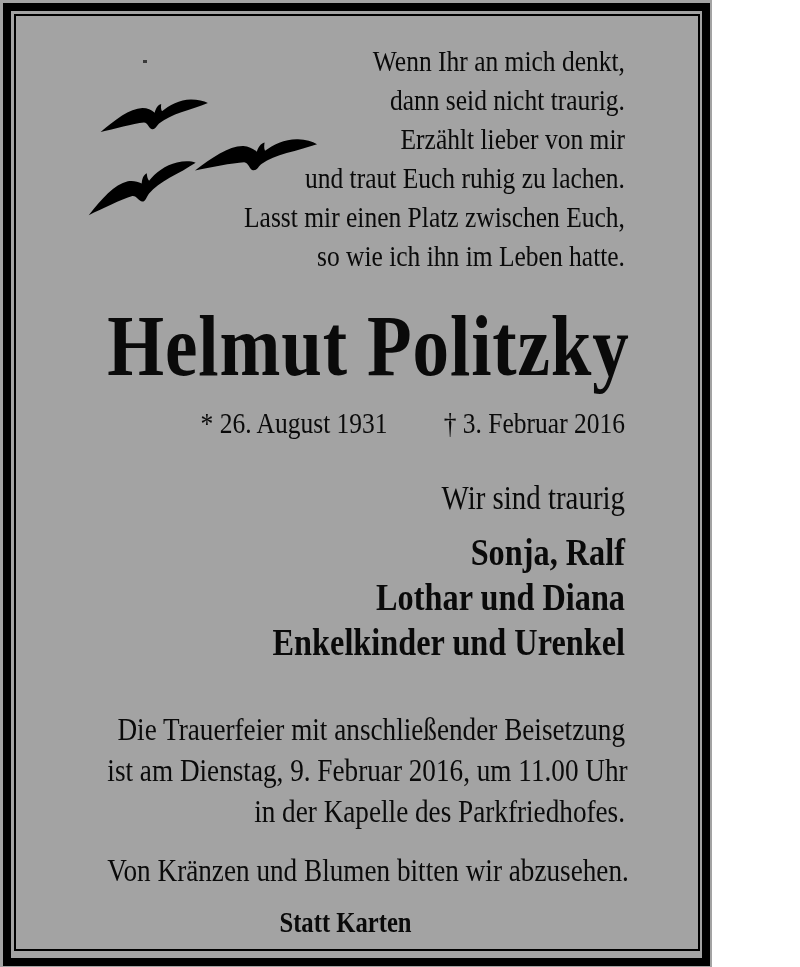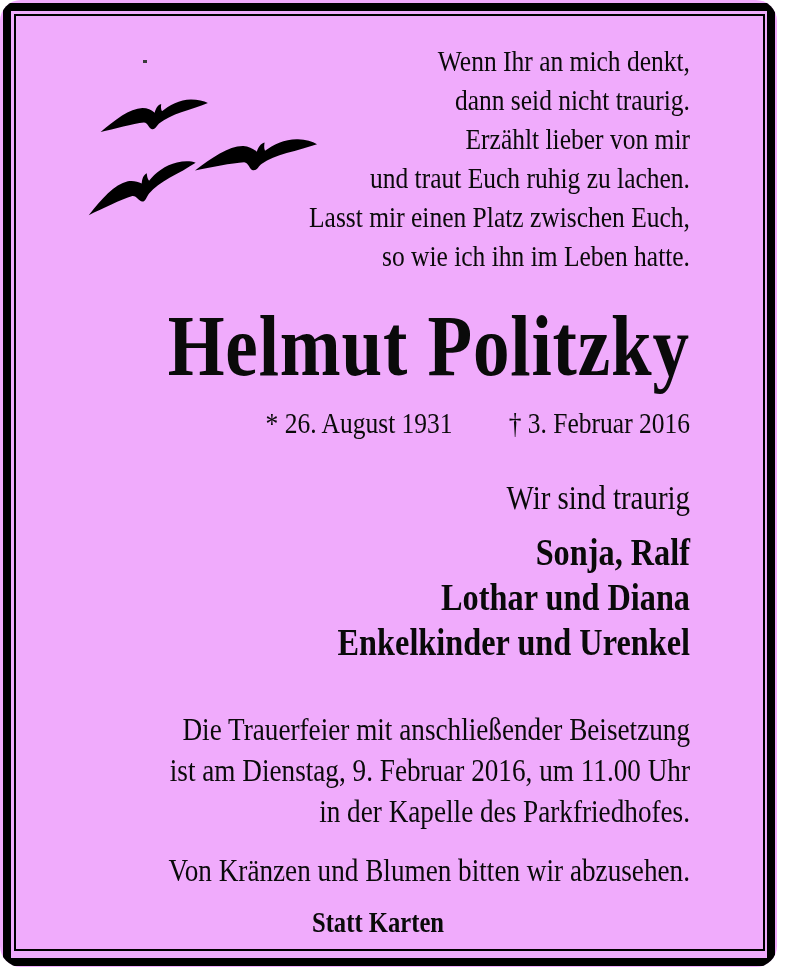--- a/index.html
+++ b/index.html
@@ -1,23 +1,22 @@
 <!DOCTYPE html>
 <html><head>
 <meta charset="utf-8">
 <style>
   html,body{margin:0;padding:0;background:#ffffff;}
   .page{
     position:relative;
-    width:777px;height:967px;
-    background:#f0abfc;
+    width:712px;height:967px;
+    background:#a3a3a3;
     font-family:"Liberation Serif","DejaVu Serif",serif;
     color:#0a0a0a;
     overflow:hidden;
-    border-radius:21px;
   }
   .outer-border{
     position:absolute;left:3px;top:3px;right:2px;bottom:1px;
     border:8px solid #000;
   }
   .inner-border{
     position:absolute;left:14px;top:14px;right:12px;bottom:16px;
     border:2px solid #000;
   }
   .ln{

